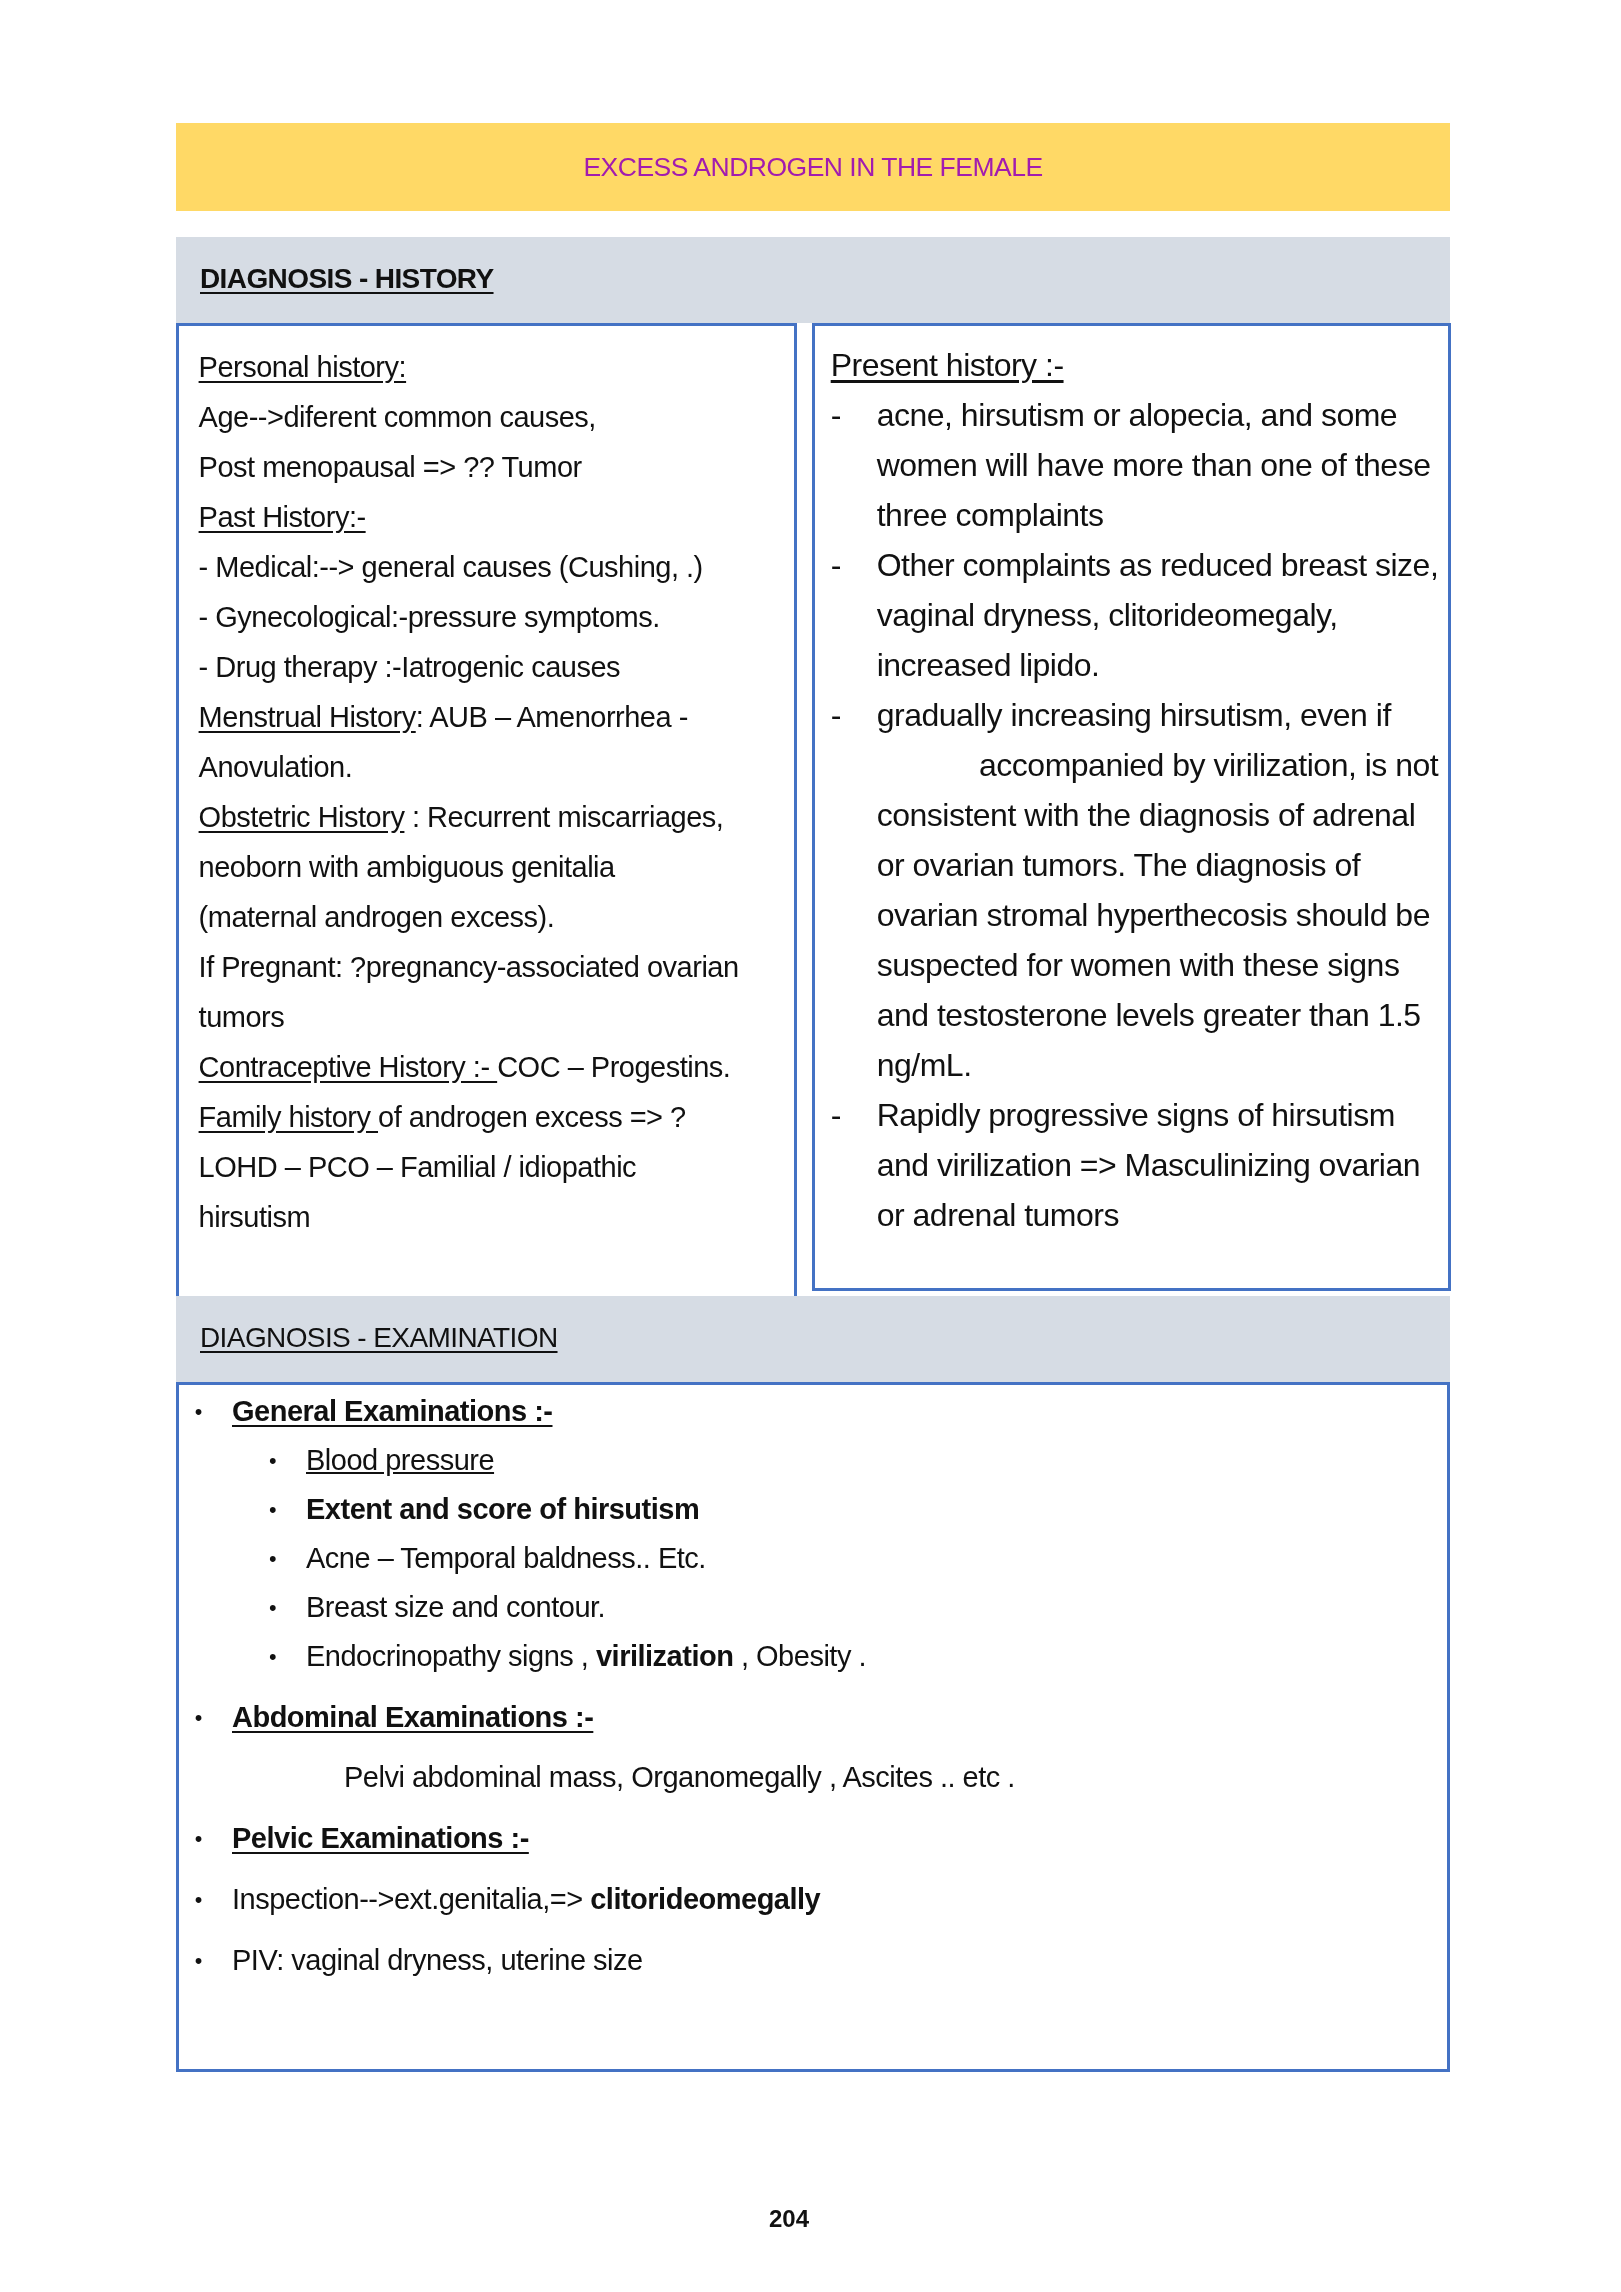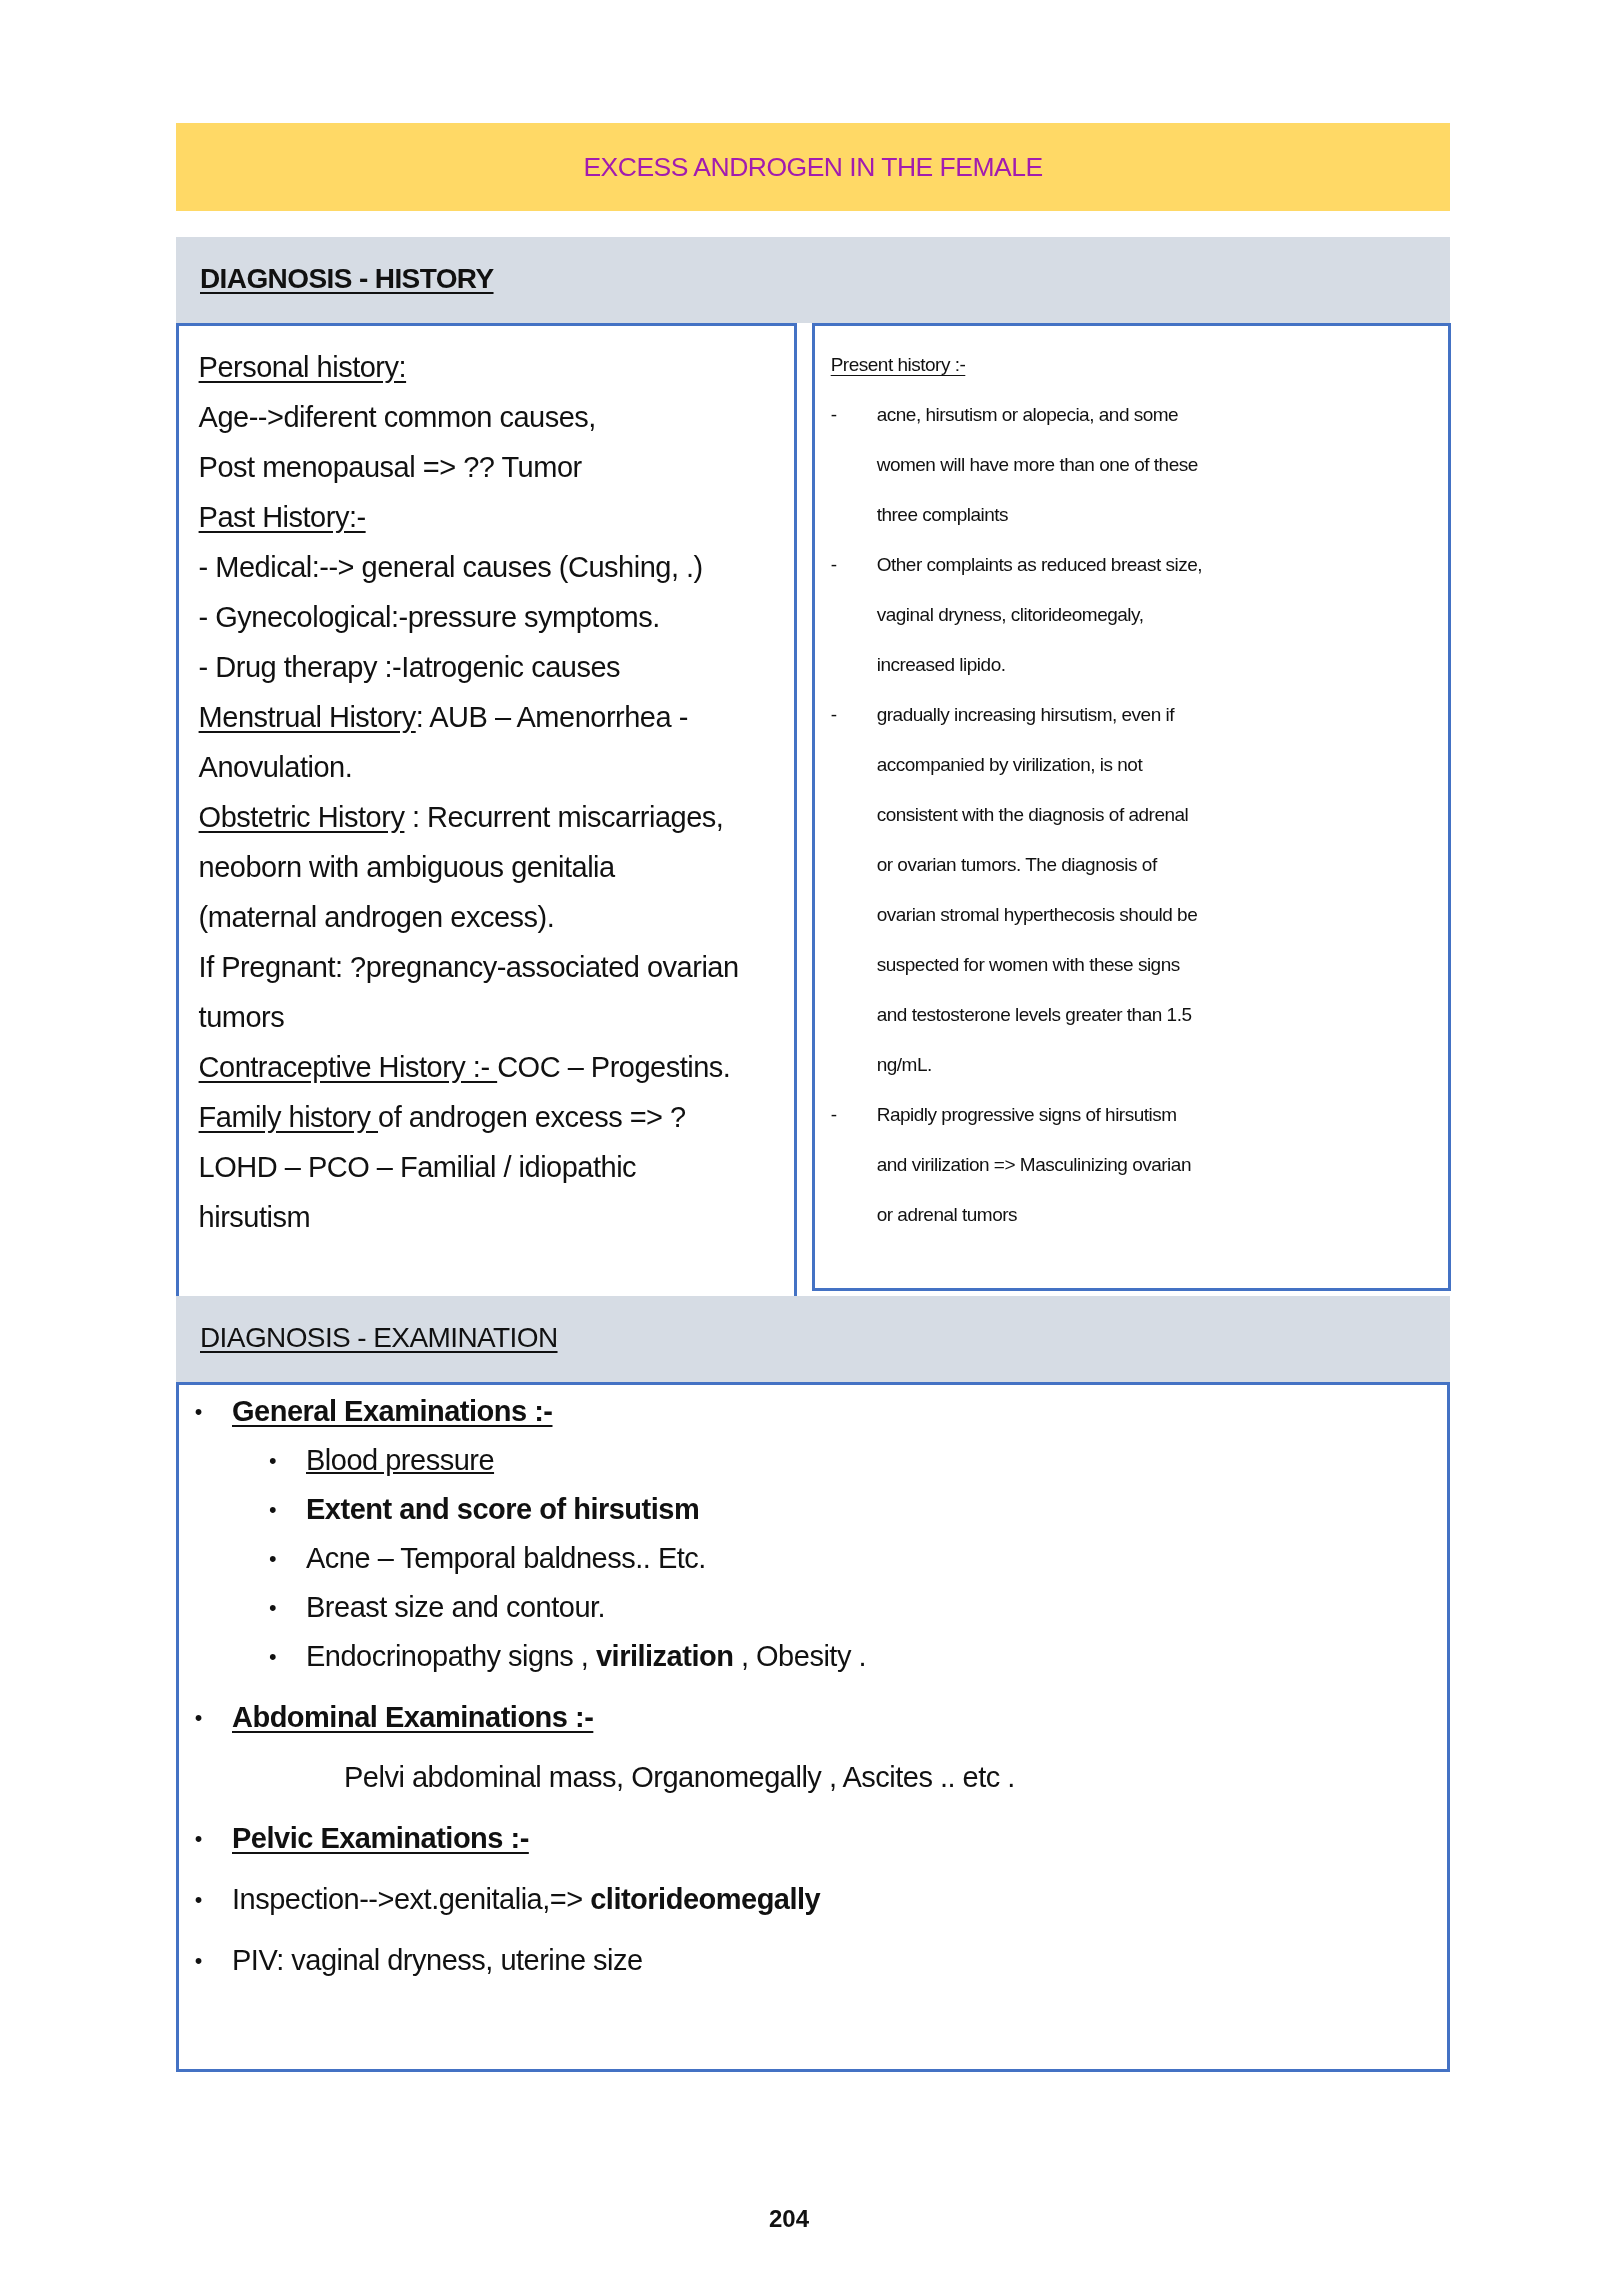--- a/index.html
+++ b/index.html
@@ -12,21 +12,21 @@
   .sec-head.h1 span { font-weight: bold; }
   .sec-head.h2 { top: 1296px; height: 86px; }
   .box { position: absolute; border: 3.9px solid #4472C4; background: #fff; box-sizing: border-box; }
   .box.left { left: 176px; top: 323px; width: 621px; height: 1116px; }
   .box.right { left: 812px; top: 323px; width: 639px; height: 968px; }
   .box.exam { left: 176px; top: 1382px; width: 1274px; height: 690px; }
   .lines { position: absolute; left: 19.6px; top: 15.7px; right: 15.7px; font-size: 29px; line-height: 50px; letter-spacing: -0.5px; }
   .lines .ln { white-space: nowrap; }
   .u { text-decoration: underline; text-underline-offset: 3.9px; }
   .b { font-weight: bold; }
-  .r-lines { position: absolute; left: 15.7px; top: 13.7px; right: 9.8px; font-size: 19px; line-height: 50px; letter-spacing: -0.5px; }
+  .r-lines { position: absolute; left: 15.7px; top: 13.7px; right: 9.8px; font-size: 32px; line-height: 50px; letter-spacing: -0.5px; }
   .r-item { position: relative; padding-left: 46px; }
   .r-dash { position: absolute; left: 0; top: 0; }
   .r-head { white-space: nowrap; }
   .exam-lines { position: absolute; left: 0; top: 0; right: 0; font-size: 29px; letter-spacing: -0.5px; }
   .ex { position: absolute; white-space: nowrap; }
   .bullet { position: absolute; font-size: 21.6px; }
   .pagenum { position: absolute; left: 0; width: 1578px; top: 2205px; text-align: center; font-size: 24px; font-weight: bold; }
 </style>
 </head>
 <body>
@@ -73,21 +73,21 @@
       </div>
       <div class="r-item">
         <span class="r-dash">-</span>
         <div style="white-space: nowrap;">Other complaints as reduced breast size,</div>
         <div style="white-space: nowrap;">vaginal dryness, clitorideomegaly,</div>
         <div style="white-space: nowrap;">increased lipido.</div>
       </div>
       <div class="r-item">
         <span class="r-dash">-</span>
         <div style="white-space: nowrap;">gradually increasing hirsutism, even if</div>
-        <div style="white-space: nowrap;">accompanied by virilization, is not</div>
+        <div style="white-space: nowrap; text-align: right;">accompanied by virilization, is not</div>
         <div style="white-space: nowrap;">consistent with the diagnosis of adrenal</div>
         <div style="white-space: nowrap;">or ovarian tumors. The diagnosis of</div>
         <div style="white-space: nowrap;">ovarian stromal hyperthecosis should be</div>
         <div style="white-space: nowrap;">suspected for women with these signs</div>
         <div style="white-space: nowrap;">and testosterone levels greater than 1.5</div>
         <div style="white-space: nowrap;">ng/mL.</div>
       </div>
       <div class="r-item">
         <span class="r-dash">-</span>
         <div style="white-space: nowrap;">Rapidly progressive signs of hirsutism</div>

